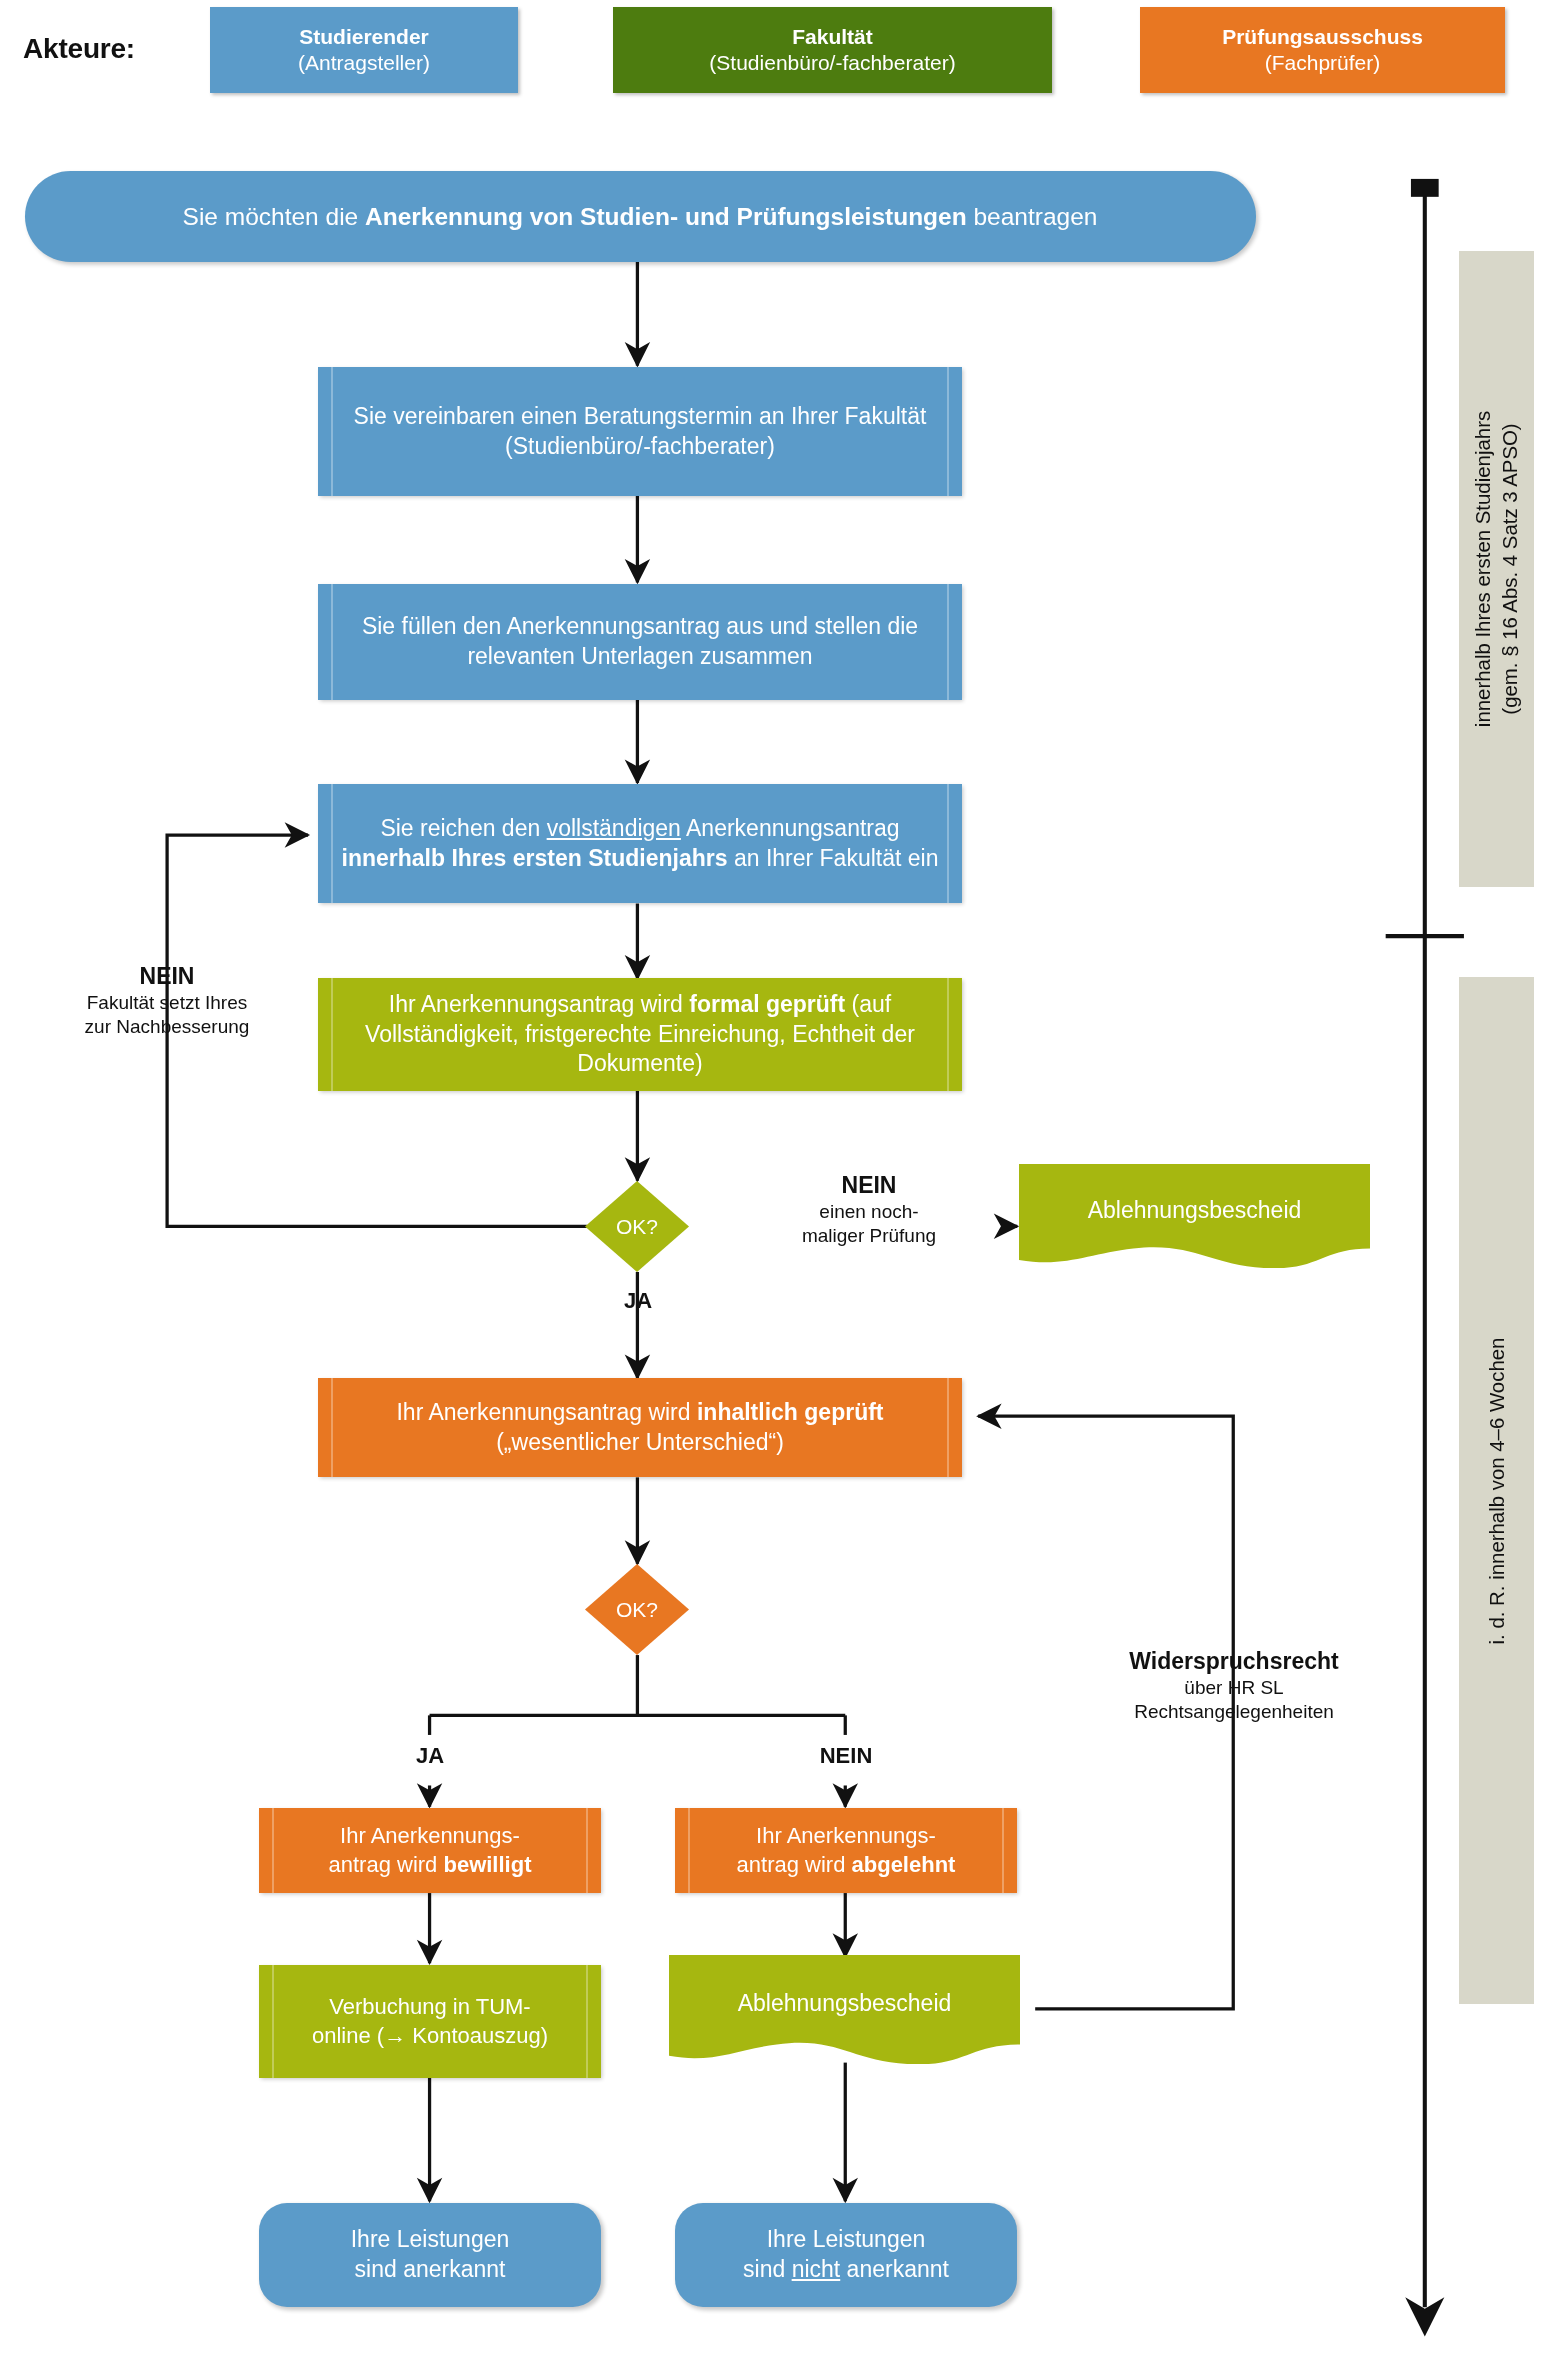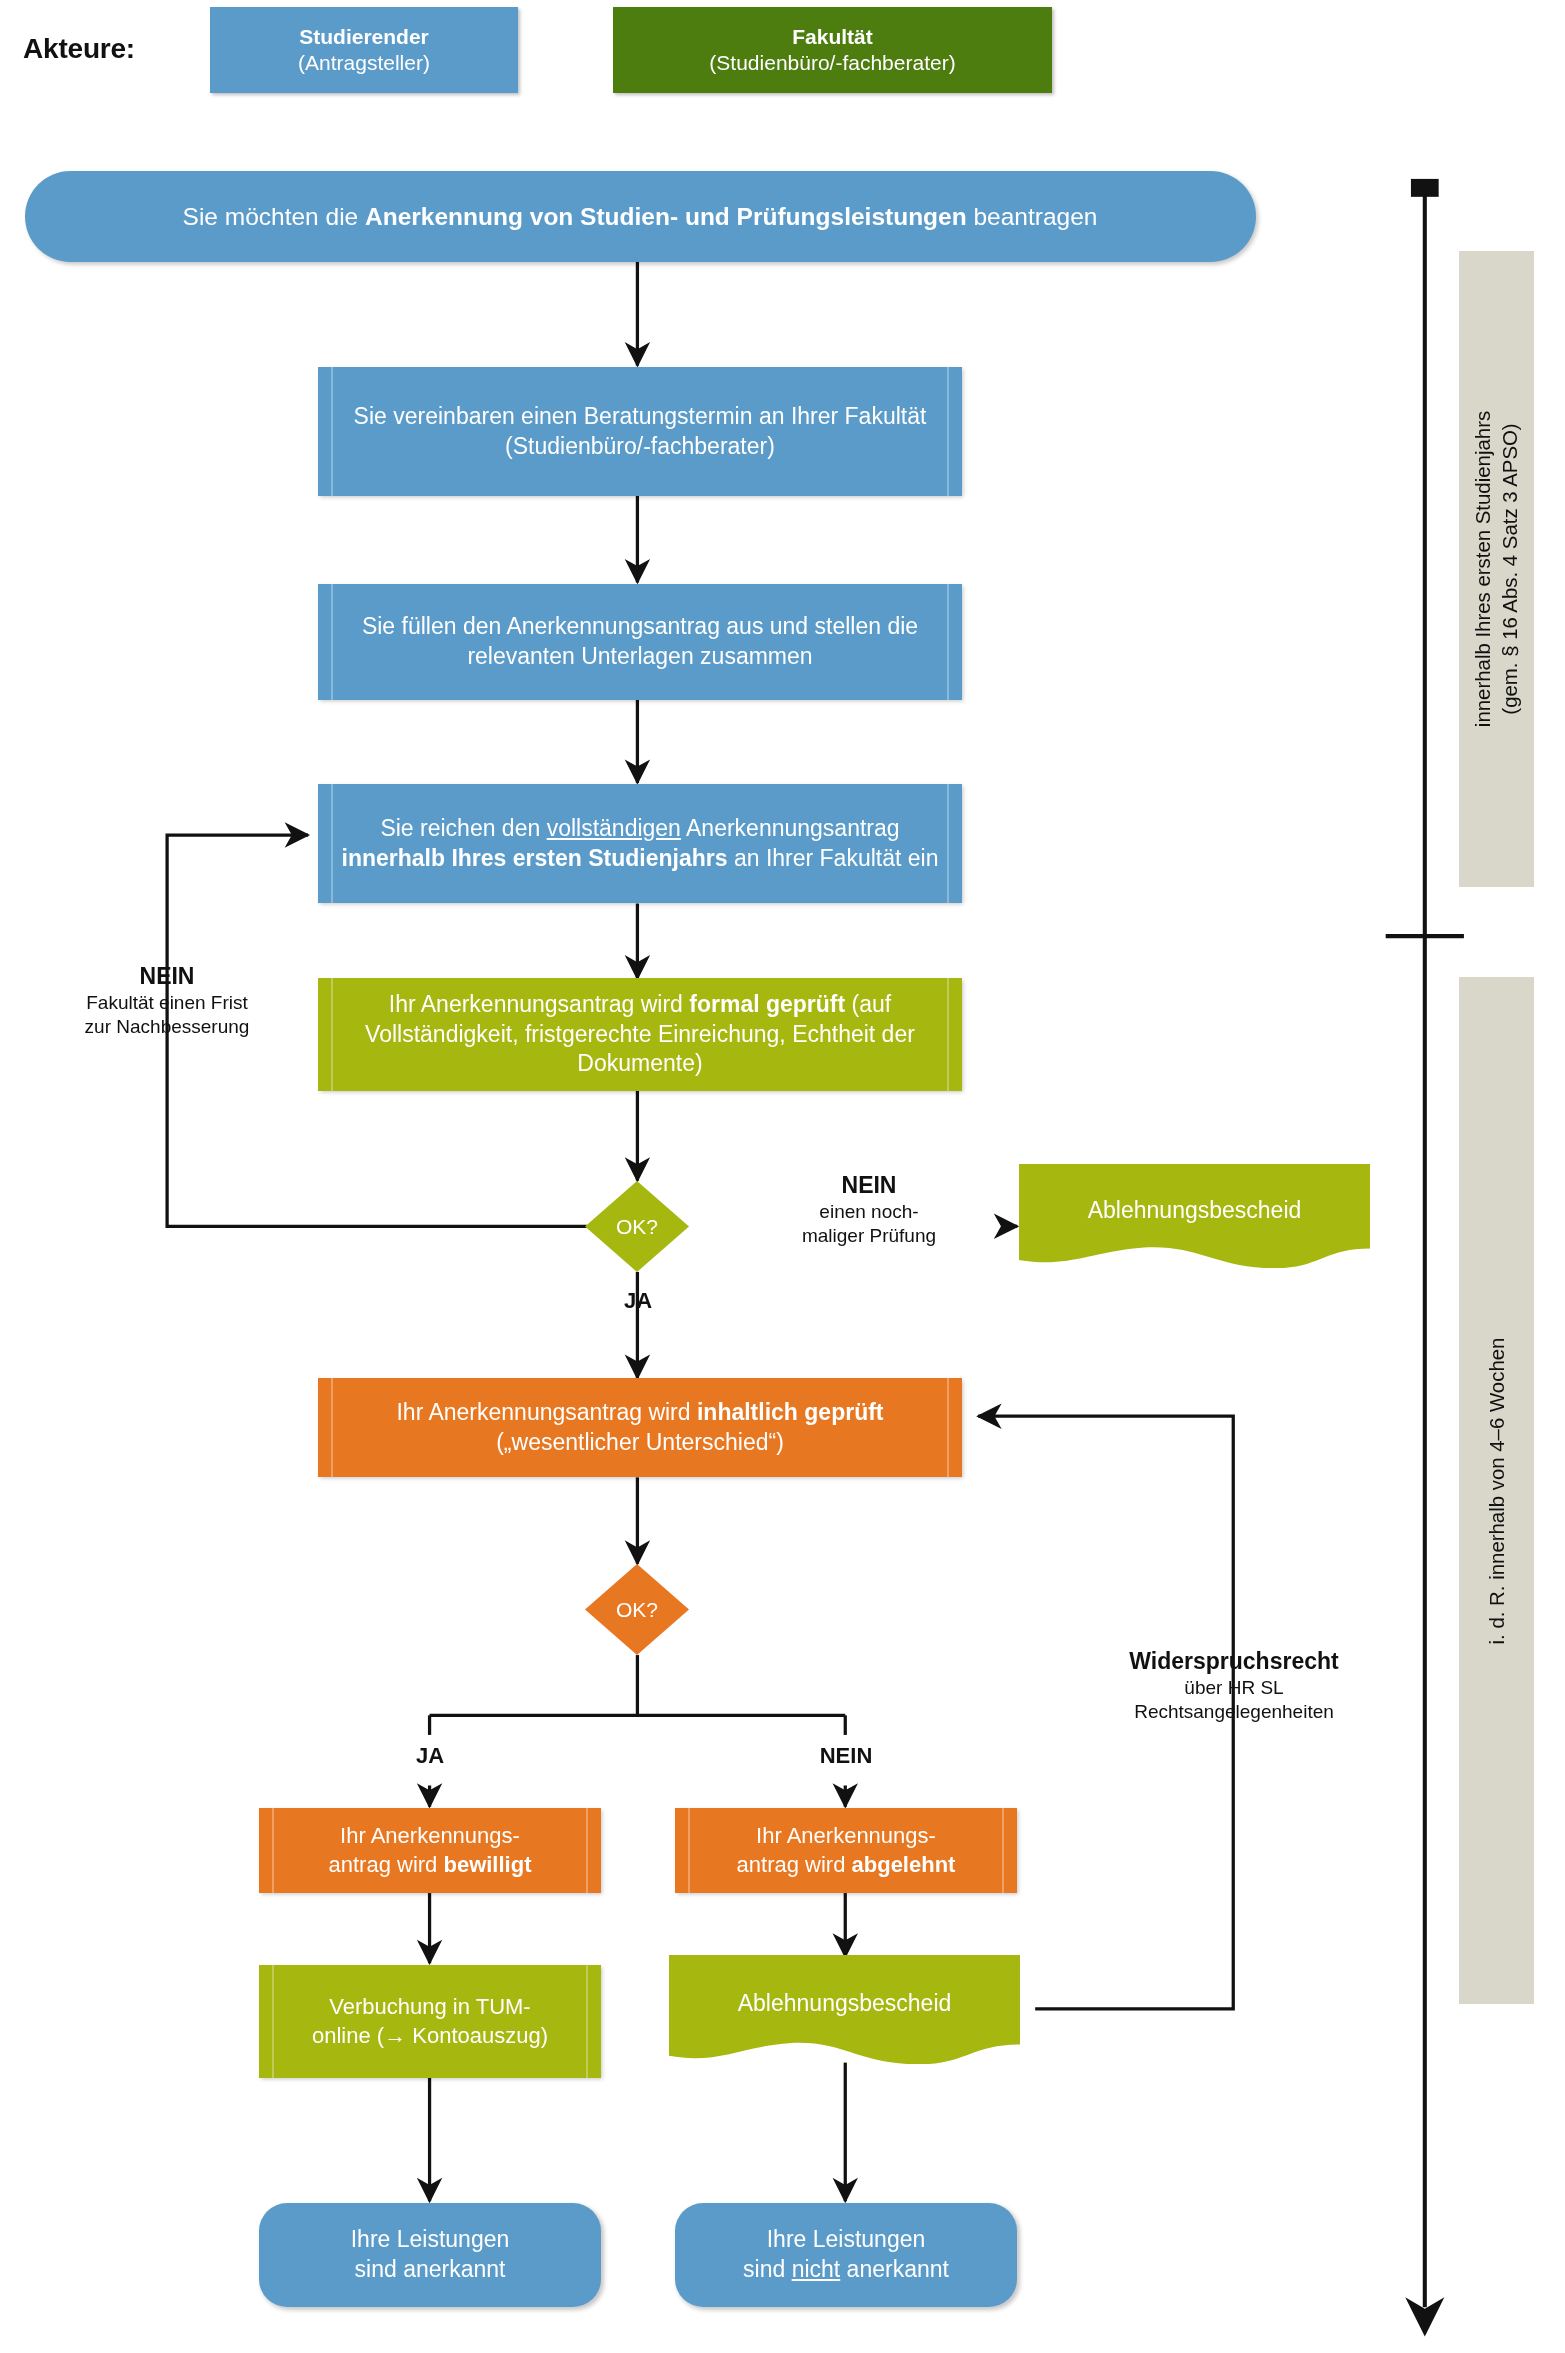--- a/index.html
+++ b/index.html
@@ -169,20 +169,24 @@
   <div class="legend-chip" style="left:210px; top:6.5px; width:308px; height:86px; background:#5B9BC9;">
     <span class="l1">Studierender</span>
     <span class="l2">(Antragsteller)</span>
   </div>
 
   <div class="legend-chip" style="left:613px; top:6.5px; width:439px; height:86px; background:#4d7c0f;">
     <span class="l1">Fakultät</span>
     <span class="l2">(Studienbüro/-fachberater)</span>
   </div>
 
+  <div class="legend-chip" style="left:1140px; top:6.5px; width:365px; height:86px; background:#E87722;">
+    <span class="l1">Prüfungsausschuss</span>
+    <span class="l2">(Fachprüfer)</span>
+  </div>
 
   <svg class="edges" viewBox="0 0 1920 2887">
     <defs>
       <marker id="ah" markerWidth="9" markerHeight="9" refX="7.6" refY="4.5" orient="auto" markerUnits="strokeWidth">
         <path d="M0.4,0.6 L8.2,4.5 L0.4,8.4 L2.6,4.5 Z" fill="#111"></path>
       </marker>
     </defs>
     <g stroke="#111" stroke-width="4" fill="none" marker-end="url(#ah)">
 
       <path d="M782,320 L782,448"></path>
@@ -334,21 +338,21 @@
   </div>
 
   <div class="node term small shadowed" style="left:675px; top:2203px; width:342px; height:104px;">
     <span class="txt">
       <span>Ihre Leistungen</span><br><span>sind </span><u>nicht</u><span> anerkannt</span>
     </span>
   </div>
 
   <div class="annot" style="left:49px; top:962px; width:236px;">
     <span class="hd">NEIN</span>
-    <span class="sub">Fakultät einen Frist</span>
+    <span class="sub">Fakultät setzt Ihres</span>
     <span class="sub">zur Nachbesserung</span>
   </div>
 
   <div class="annot" style="left:762px; top:1171px; width:214px;">
     <span class="hd">NEIN</span>
     <span class="sub">einen noch-</span>
     <span class="sub">maliger Prüfung</span>
   </div>
 
   <div class="annot" style="left:1075px; top:1647px; width:318px; text-align:center;">

